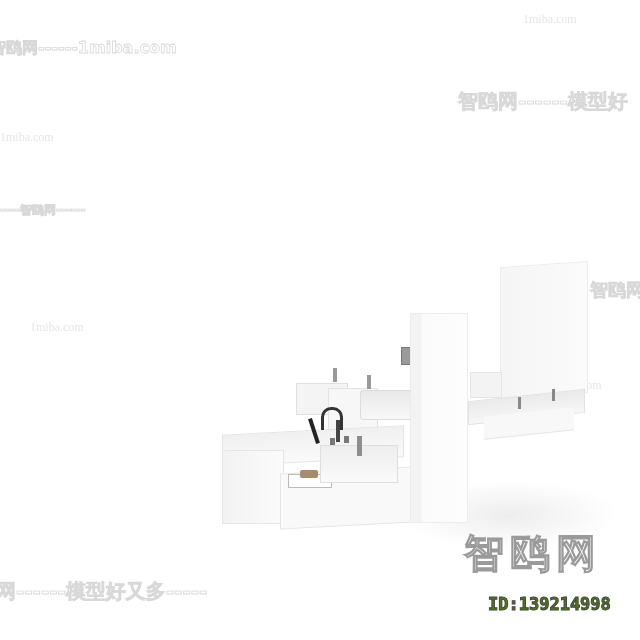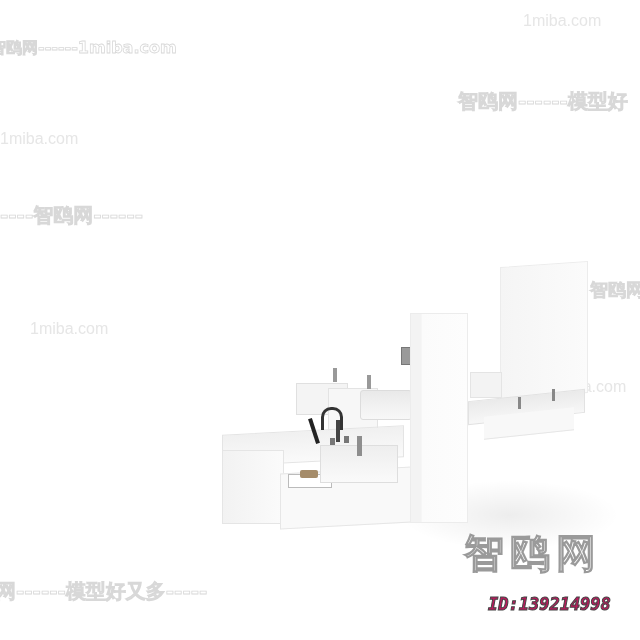--- a/index.html
+++ b/index.html
@@ -1,33 +1,33 @@
 <!DOCTYPE html>
 <html><head>
 <meta charset="utf-8">
 <style>
   html,body{margin:0;padding:0;background:#fff;}
   .canvas{position:relative;width:640px;height:640px;overflow:hidden;background:#ffffff;font-family:"DejaVu Sans",sans-serif;}
   .wm{position:absolute;color:#fff;white-space:nowrap;-webkit-text-stroke:0.8px #d8d8d8;font-weight:bold;}
-  .wm-small{position:absolute;color:#e6e6e6;white-space:nowrap;font-size:16px;font-family:Liberation Sans, sans-serif;}
+  .wm-small{position:absolute;color:#e6e6e6;white-space:nowrap;font-size:12px;font-family:Liberation Serif, serif;}
   .wm-big{position:absolute;color:#fff;-webkit-text-stroke:1px #9a9a9a;font-size:40px;letter-spacing:6px;font-weight:bold;white-space:nowrap;}
-  .wm-id{position:absolute;color:#be185d;-webkit-text-stroke:1px #444;font-size:17px;font-weight:bold;font-family:"DejaVu Sans Mono",monospace;white-space:nowrap;font-style:italic;}
+  .wm-id{position:absolute;color:#4d7c0f;-webkit-text-stroke:1px #444;font-size:17px;font-weight:bold;font-family:"DejaVu Sans Mono",monospace;white-space:nowrap;}
   .obj{position:absolute;}
   .shadow{position:absolute;border-radius:50%;background:radial-gradient(ellipse at center,rgba(0,0,0,0.07),rgba(0,0,0,0) 70%);}
 </style>
 </head>
 <body>
 
 <div class="canvas">
 
   <div class="wm-small" style="left:523px;top:12px;">1miba.com</div>
   <div class="wm" style="left:-10px;top:38px;font-size:16px;">智鸥网------1miba.com</div>
   <div class="wm" style="left:432px;top:88px;font-size:20px;margin-left:26px;">智鸥网------模型好</div>
   <div class="wm-small" style="left:0px;top:130px;">1miba.com</div>
-  <div class="wm" style="left:0px;top:202px;font-size:20px;">----智鸥网------</div>
+  <div class="wm" style="left:0px;top:202px;font-size:12px;">----智鸥网------</div>
   <div class="wm-small" style="left:30px;top:320px;">1miba.com</div>
   <div class="wm" style="left:590px;top:278px;font-size:18px;">智鸥网</div>
   <div class="wm-small" style="left:548px;top:378px;">1miba.com</div>
   <div class="wm" style="left:-4px;top:578px;font-size:20px;">网------模型好又多-----</div>
 
   <div class="shadow" style="left:400px;top:480px;width:220px;height:70px;"></div>
 
   <div class="obj" style="left:500px;top:264px;width:86px;height:130px;background:linear-gradient(90deg,#f5f5f5,#fbfbfb);border:1px solid #ececec;transform:skewY(-4deg);"></div>
 
   <div class="obj" style="left:468px;top:395px;width:115px;height:22px;background:linear-gradient(#eaeaea,#f7f7f7);border:1px solid #e2e2e2;transform:skewY(-6deg);"></div>

